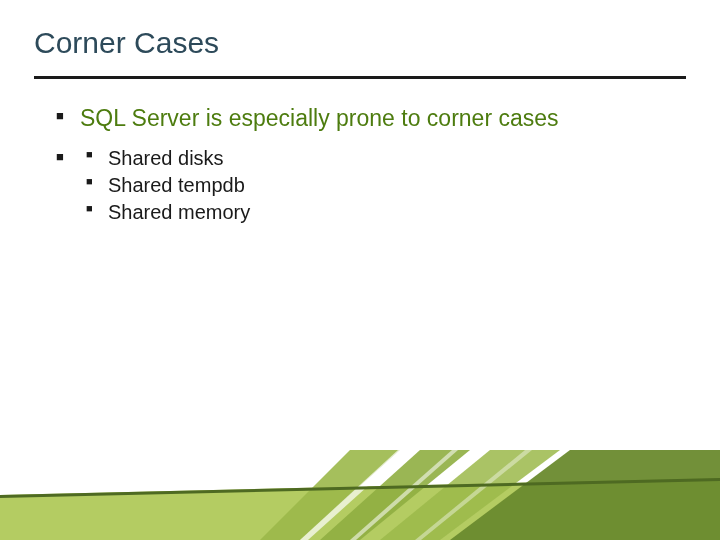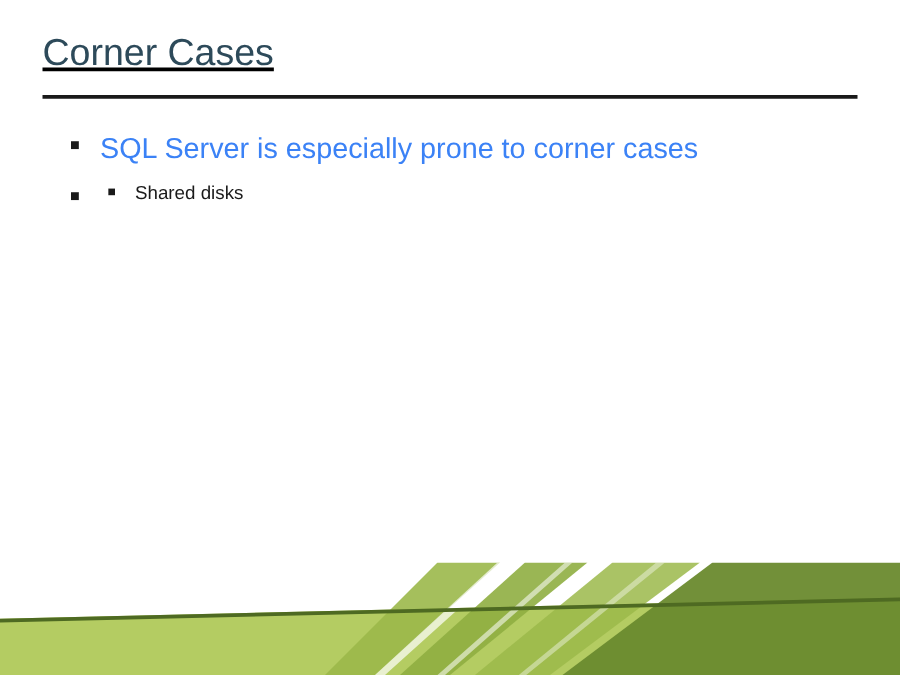--- a/index.html
+++ b/index.html
@@ -11,21 +11,20 @@
       position: relative;
       overflow: hidden;
     }
     .slide {
       width: 100%;
       height: 100%;
       position: relative;
     }
     .title-area {
       padding: 26px 42px 8px 34px;
-      text-decoration: underline;
     }
     .title {
       font-size: 30px;
       font-weight: 400;
       color: #2d4a5a;
     }
     .title-underline {
       margin: 8px 34px 0 34px;
       height: 3px;
       background: #1a1a1a;
@@ -45,21 +44,21 @@
       content: "■";
       position: absolute;
       left: 0;
       top: 3px;
       color: #1a1a1a;
       font-size: 13px;
     }
     ul.level1 > li > .li-text {
       font-size: 23px;
       line-height: 1.18;
-      color: #3b82f6;
+      color: #4d7c0f;
       font-weight: 400;
     }
     ul.level2 {
       list-style: none;
       margin-top: 14px;
       margin-bottom: 14px;
       margin-left: 6px;
     }
     ul.level2 > li {
       position: relative;
@@ -68,21 +67,21 @@
     }
     ul.level2 > li::before {
       content: "■";
       position: absolute;
       left: 0;
       top: 2px;
       color: #1a1a1a;
       font-size: 11px;
     }
     ul.level2 > li > .li-text {
-      font-size: 15px;
+      font-size: 20px;
       line-height: 1.2;
       color: #1a1a1a;
     }
     .decor {
       position: absolute;
       left: 0;
       right: 0;
       bottom: 0;
       height: 90px;
       pointer-events: none;
@@ -100,20 +99,26 @@
   <div class="content">
     <ul class="level1">
       <li>
         <span class="li-text">SQL Server is especially prone to corner cases</span>
       </li>
       <li>
         <ul class="level2">
           <li>
             <span class="li-text">Shared disks</span>
           </li>
+          <li>
+            <span class="li-text">Shared tempdb</span>
+          </li>
+          <li>
+            <span class="li-text">Shared memory</span>
+          </li>
         </ul>
       </li>
     </ul>
   </div>
 
   <svg class="decor" viewBox="0 0 720 90" preserveAspectRatio="none">
 
     <polygon points="0,45 720,28 720,90 0,90" fill="#b4cc62"></polygon>
 
     <polygon points="260,90 350,0 400,0 300,90" fill="#9bb84a" opacity="0.9"></polygon>

